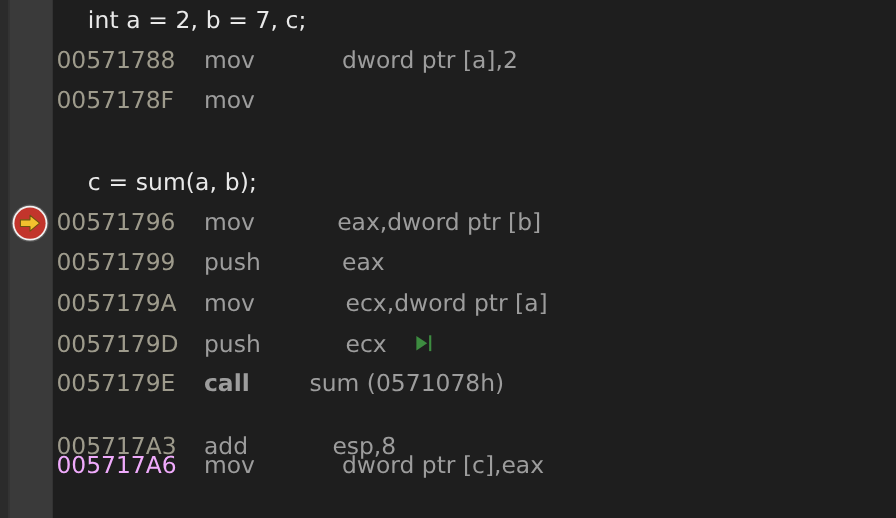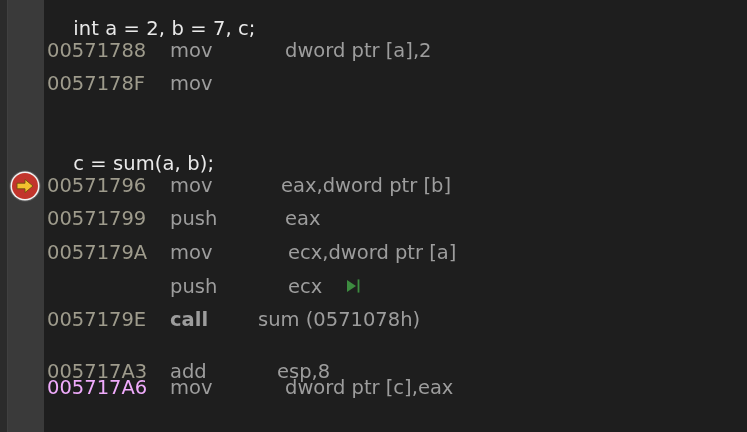--- a/index.html
+++ b/index.html
@@ -67,21 +67,20 @@
     line-height: 33.7px;
     white-space: pre;
     letter-spacing: 0.1px;
   }
 
   
   .line-source .line-text {
     left: 48px;
     color: #e9e9e9;
     font-size: 19.5px;
-    margin-top: 12px;
   }
 
   
   .line-asm .addr {
     position: absolute;
     left: 47px;
     top: 0;
     height: 33.7px;
     line-height: 33.7px;
     color: #9e9b8c;
@@ -146,21 +145,21 @@
       <div class="code-line line-source" style="top: 0px;"><span class="line-text">    int a = 2, b = 7, c;</span></div>
       <div class="code-line line-asm" style="top: 33.7px;"><span class="addr" style="color: rgb(158, 155, 140);">00571788</span><span class="mnemonic" style="color: rgb(157, 157, 157);">mov</span><span class="operands" style="left: 285px; color: rgb(157, 157, 157);">dword ptr [a],2</span></div>
       <div class="code-line line-asm" style="top: 67.4px;"><span class="addr" style="color: rgb(158, 155, 140);">0057178F</span><span class="mnemonic" style="color: rgb(157, 157, 157);">mov</span></div>
       <div class="code-line line-blank" style="top: 101.1px;"><span class="line-text"></span></div>
       <div class="code-line line-source" style="top: 134.8px;"><span class="line-text">    c = sum(a, b);</span></div>
       <div class="code-line line-asm" style="top: 168.5px;"><div class="ip-glyph" style="top: 4px; background: rgb(194, 53, 44);"><svg width="18" height="16" viewBox="0 0 18 16" aria-hidden="true">
             <path d="M1 5.2 H9 V1.4 L17 8 L9 14.6 V10.8 H1 Z" fill="#f2c12e" stroke="#6d5410" stroke-width="0.9" stroke-linejoin="round"></path>
           </svg></div><span class="addr" style="color: rgb(158, 155, 140);">00571796</span><span class="mnemonic" style="color: rgb(157, 157, 157);">mov</span><span class="operands" style="left: 281px; color: rgb(157, 157, 157);">eax,dword ptr [b]</span></div>
       <div class="code-line line-asm" style="top: 202.2px;"><span class="addr" style="color: rgb(158, 155, 140);">00571799</span><span class="mnemonic" style="color: rgb(157, 157, 157);">push</span><span class="operands" style="left: 285px; color: rgb(157, 157, 157);">eax</span></div>
       <div class="code-line line-asm" style="top: 235.9px;"><span class="addr" style="color: rgb(158, 155, 140);">0057179A</span><span class="mnemonic" style="color: rgb(157, 157, 157);">mov</span><span class="operands" style="left: 288px; color: rgb(157, 157, 157);">ecx,dword ptr [a]</span></div>
-      <div class="code-line line-asm" style="top: 269.6px;"><span class="mnemonic" style="color: rgb(157, 157, 157);">push</span><span class="operands" style="left: 288px; color: rgb(157, 157, 157);">ecx</span><span class="run-glyph" style="left: 345px;"><svg width="16" height="18" viewBox="0 0 16 18" aria-hidden="true">
+      <div class="code-line line-asm" style="top: 269.6px;"><span class="addr" style="color: rgb(158, 155, 140);">0057179D</span><span class="mnemonic" style="color: rgb(157, 157, 157);">push</span><span class="operands" style="left: 288px; color: rgb(157, 157, 157);">ecx</span><span class="run-glyph" style="left: 345px;"><svg width="16" height="18" viewBox="0 0 16 18" aria-hidden="true">
             <path d="M2 3 L11 9 L2 15 Z" fill="#3d8c40"></path>
             <rect x="12.6" y="2.4" width="1.8" height="13.2" fill="#3d8c40"></rect>
           </svg></span></div>
       <div class="code-line line-asm" style="top: 303.3px;"><span class="addr" style="color: rgb(158, 155, 140);">0057179E</span><span class="mnemonic" style="color: rgb(157, 157, 157); font-weight: bold;">call</span><span class="operands" style="left: 258px; color: rgb(157, 157, 157);">sum (0571078h)</span></div>
       <div class="code-line line-asm" style="top: 355px;"><span class="addr" style="color: rgb(158, 155, 140);">005717A3</span><span class="mnemonic" style="color: rgb(157, 157, 157);">add</span><span class="operands" style="left: 277px; color: rgb(157, 157, 157);">esp,8</span></div>
       <div class="code-line line-asm" style="top: 370.7px;"><span class="addr" style="color: #f0abfc;">005717A6</span><span class="mnemonic" style="color: rgb(157, 157, 157);">mov</span><span class="operands" style="left: 285px; color: rgb(157, 157, 157);">dword ptr [c],eax</span></div>
     </div>
 
 </div>
 

